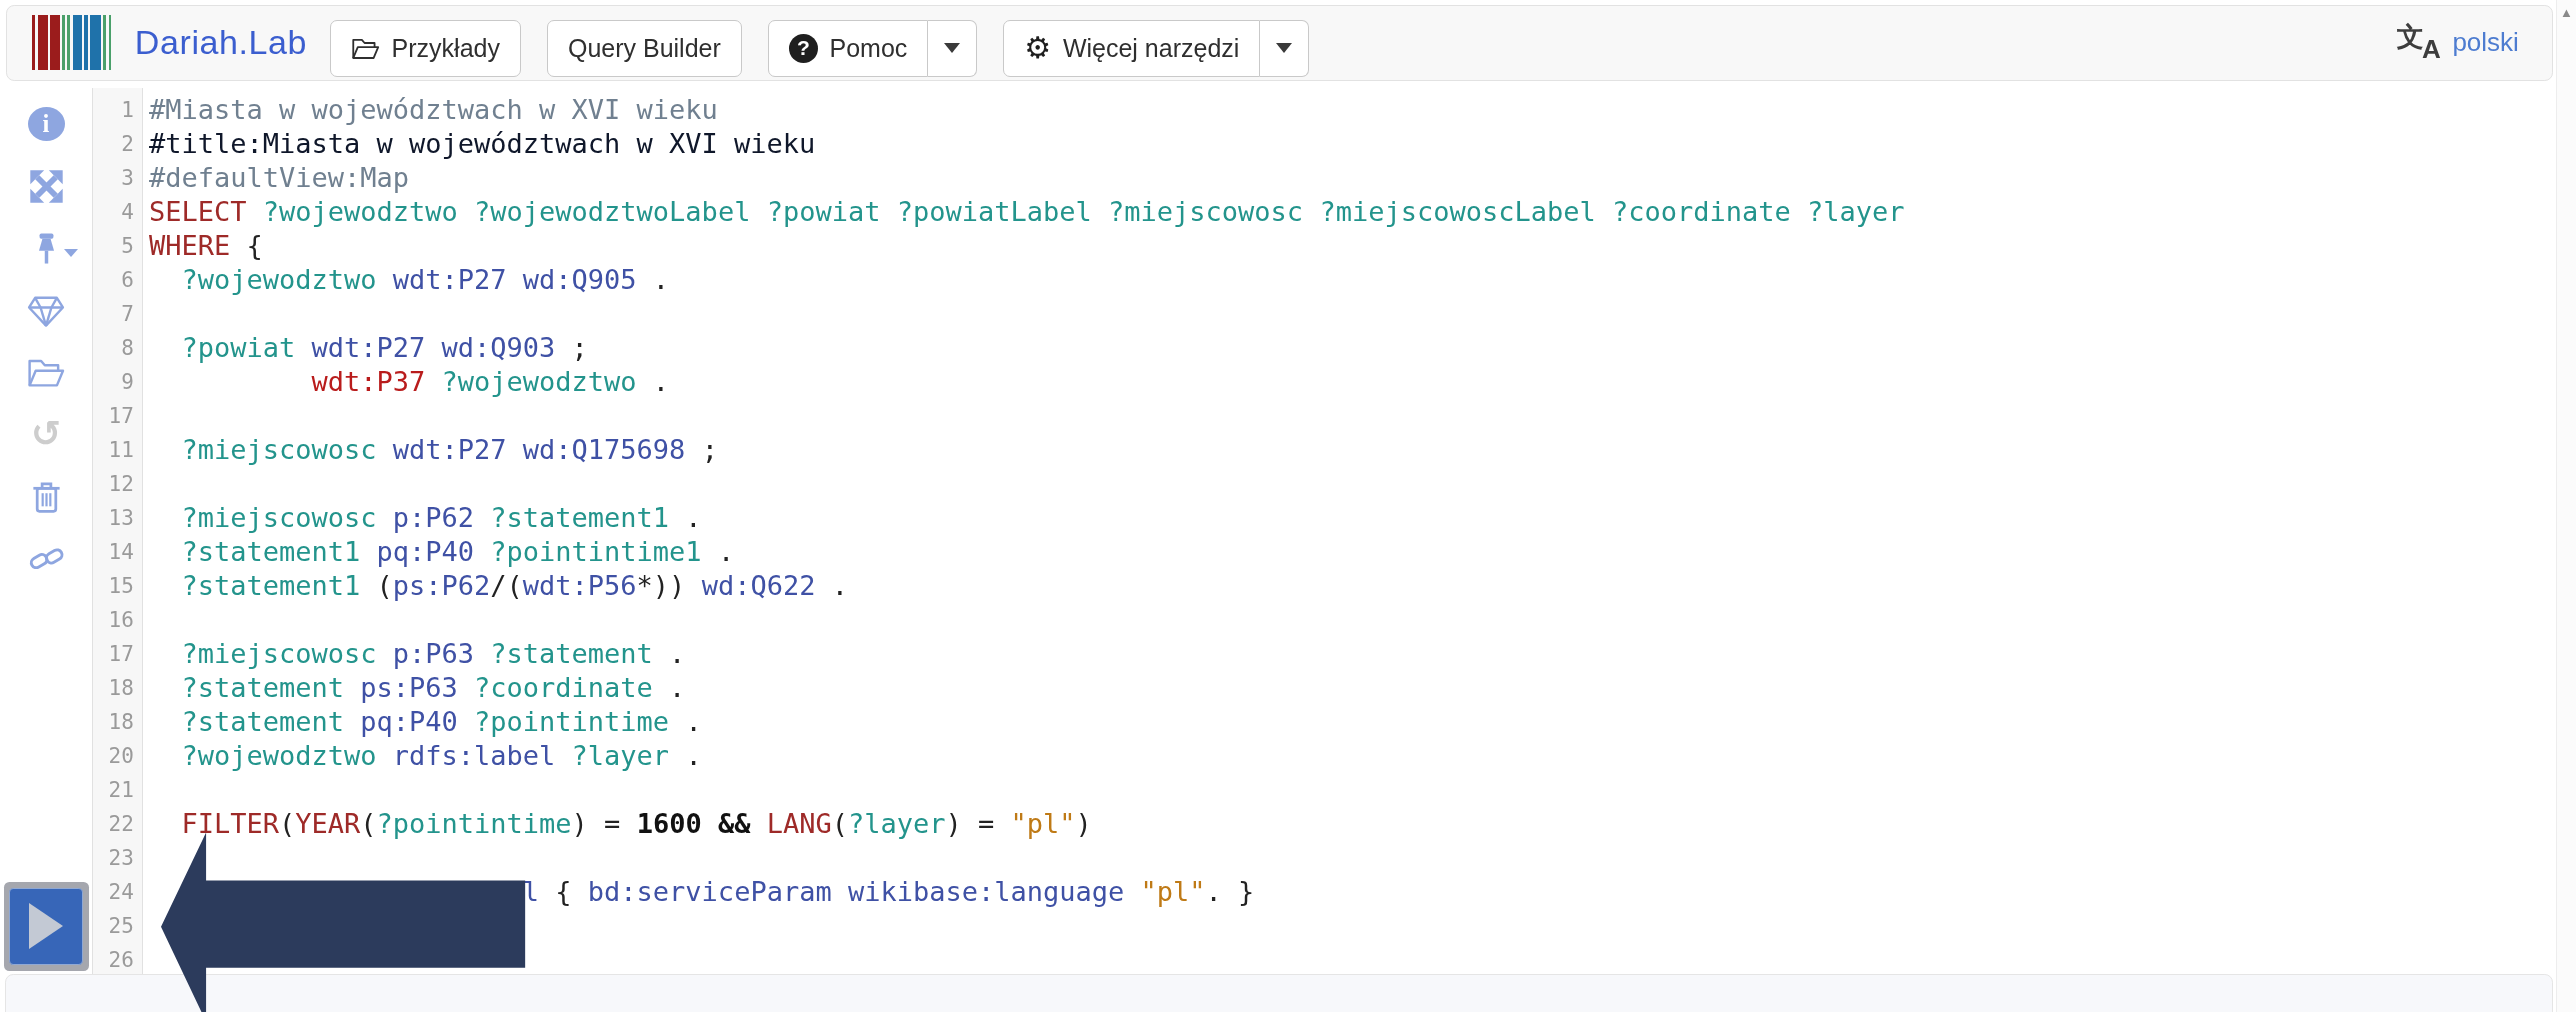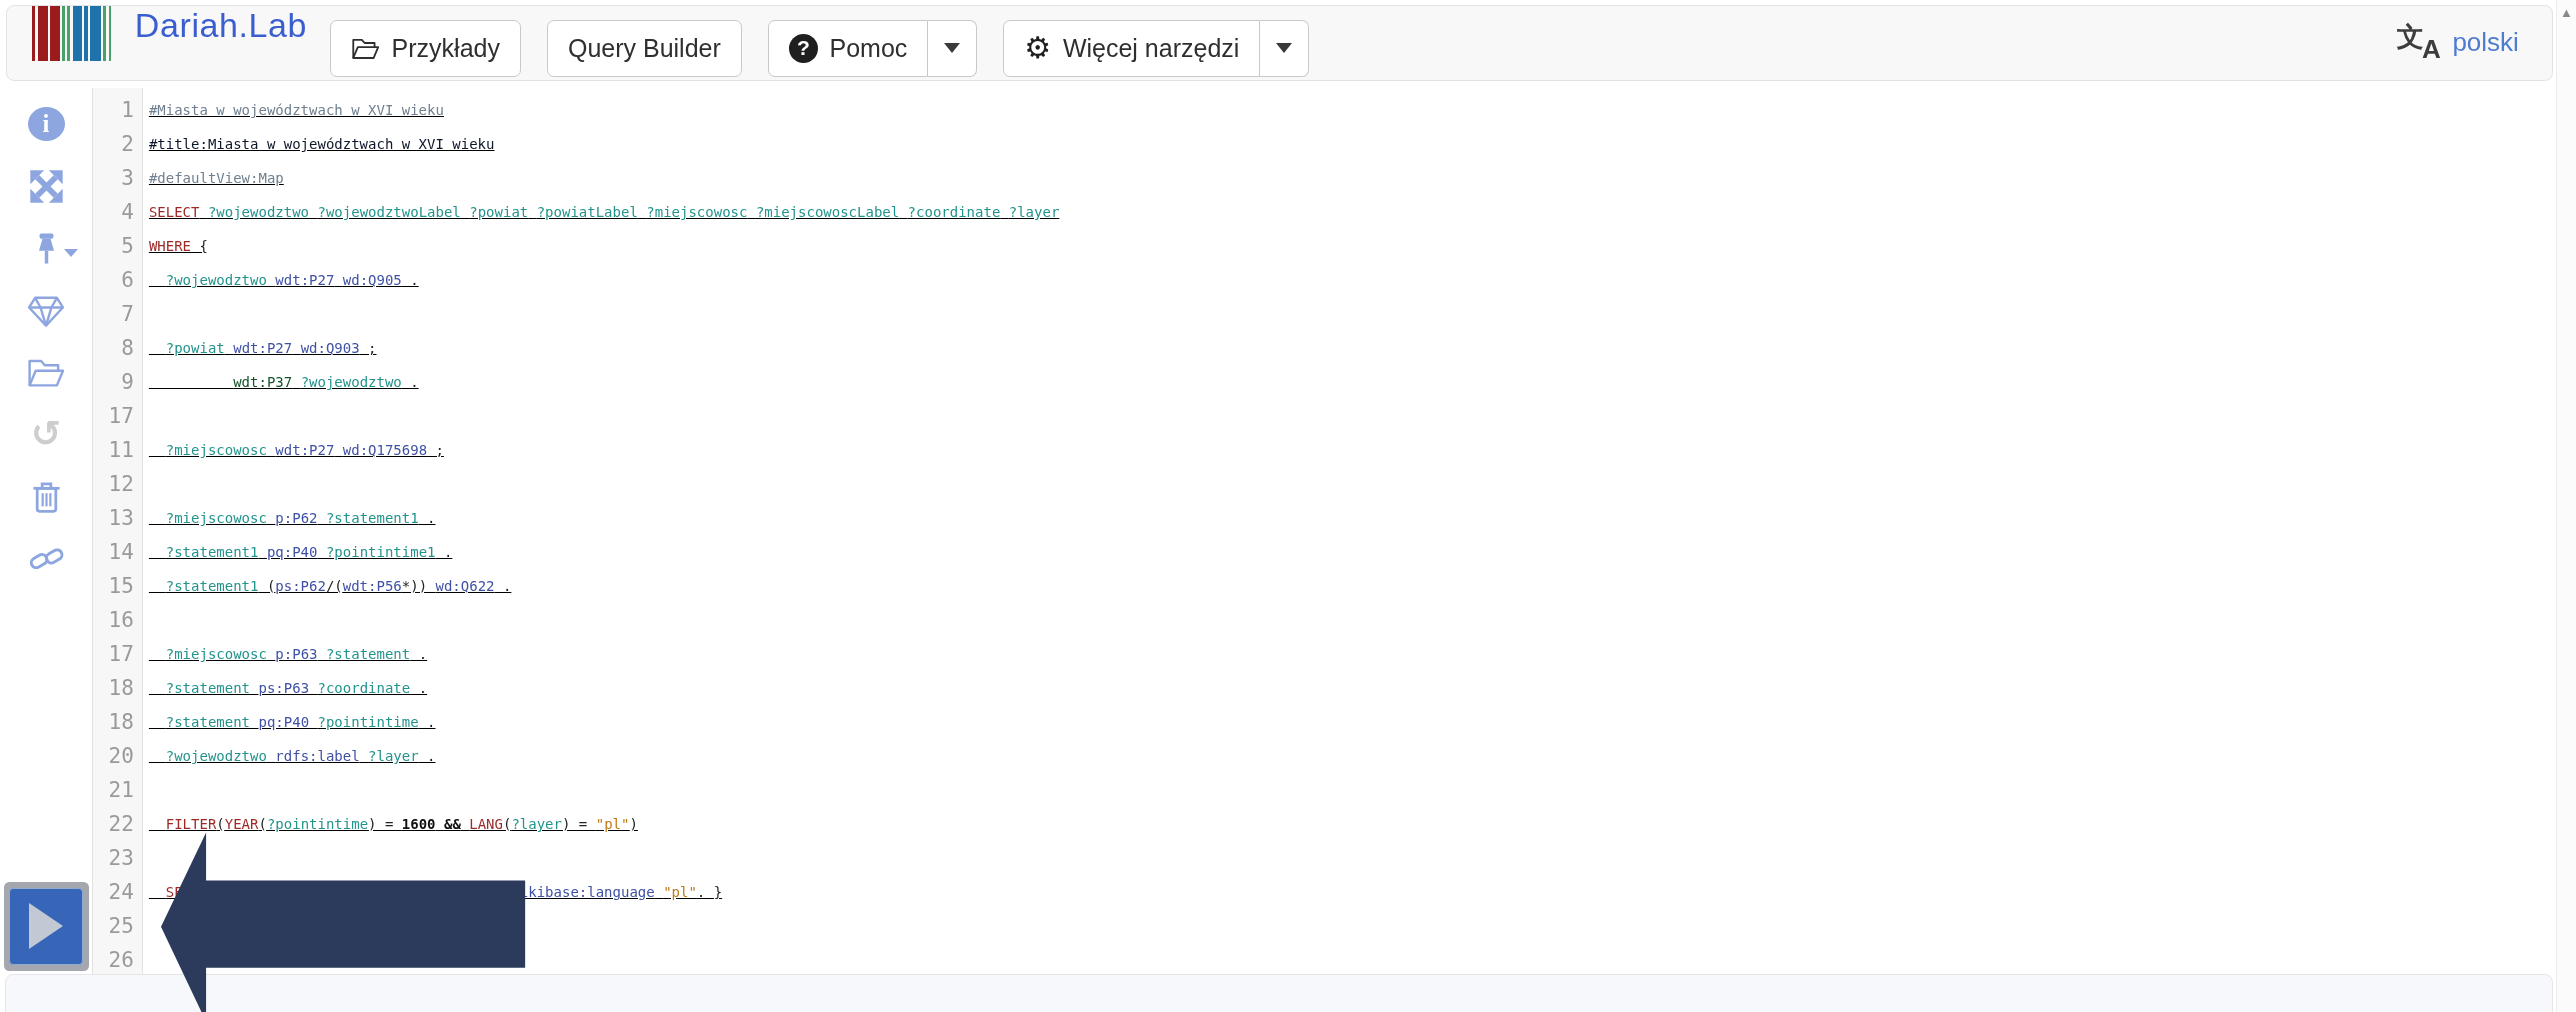--- a/index.html
+++ b/index.html
@@ -2,21 +2,21 @@
 <html style="font-size:9.4px"><head>
 <meta charset="utf-8">
 <style>
   html,body{margin:0;padding:0;}
   body{font-family:"Liberation Sans",sans-serif;background:#fff;}
   .page{position:relative;width:2576px;height:1013px;background:#fff;overflow:hidden;}
 
   
   .navbar{position:absolute;left:5.9px;top:4.7px;width:2547px;height:76px;
     background:#f8f8f8;border:1.8px solid #e2e2e2;border-radius:8.2px;box-sizing:border-box;}
-  .brand{position:absolute;left:25px;top:0;height:100%;display:flex;align-items:flex-start;gap:23.4px;}
+  .brand{position:absolute;left:25px;top:0;height:100%;display:flex;align-items:center;gap:23.4px;}
   .logo{display:flex;align-items:stretch;gap:2.3px;height:55px;}
   .logo .stripe{display:block;height:100%;}
   .brand-text{font-size:34px;color:#3b5ecf;letter-spacing:0.6px;}
   .nav-buttons{position:absolute;left:323px;top:14px;display:flex;gap:26px;align-items:flex-start;}
   .btn{display:flex;align-items:center;gap:11.7px;height:57px;padding:0 20px;background:#fff;
     border:1.8px solid #c9c9c9;border-radius:7px;font-size:25px;color:#2f2f2f;
     font-family:"Liberation Sans",sans-serif;cursor:pointer;box-sizing:border-box;white-space:nowrap;}
   .btn-group{display:flex;}
   .btn-group .btn.main{border-top-right-radius:0;border-bottom-right-radius:0;}
   .btn-group .btn.caret-seg{border-left:none;border-top-left-radius:0;border-bottom-left-radius:0;
@@ -40,21 +40,21 @@
   .tool-item:first-child{margin-top:17.6px;}
   .icon-info{display:flex;align-items:center;justify-content:center;width:37px;height:34px;
     border-radius:50%;background:#8ea6e0;color:#fff;font-weight:bold;font-size:24.6px;font-family:"Liberation Serif",serif;}
   .history-glyph{font-size:36px;font-weight:bold;color:#cdcdcd;font-family:"DejaVu Sans",sans-serif;line-height:1;}
   .pin-caret{position:absolute;right:-11.7px;bottom:9.4px;width:0;height:0;
     border-left:7px solid transparent;border-right:7px solid transparent;border-top:8.8px solid #8ea6e0;}
 
   .gutter{width:50px;background:#f7f7f7;border-right:1.8px solid #e1e1e1;box-sizing:border-box;
     padding-top:5.3px;font-family:"DejaVu Sans Mono",monospace;font-size:21px;color:#9a9a9a;}
   .gutter .ln{height:34px;line-height:34px;text-align:right;padding-right:8.2px;}
-  .code{flex:1;padding:5.3px 0 0 5.9px;font-family:"DejaVu Sans Mono",monospace;font-size:14px;background:#fff;text-decoration:underline;}
+  .code{flex:1;padding:5.3px 0 0 5.9px;font-family:"DejaVu Sans Mono",monospace;font-size:27px;background:#fff;}
   .code-line{height:34px;line-height:34px;white-space:pre;}
 
   
   .run-btn{position:absolute;left:3.5px;top:794px;width:85px;height:89px;background:#a5a7ae;
     border:none;border-radius:5.3px;padding:5.9px;box-sizing:border-box;cursor:pointer;}
   .run-inner{display:block;width:100%;height:100%;background:#3766b8;border:1.8px solid #8fa8d4;
     border-radius:4.1px;position:relative;box-sizing:border-box;}
   .play-triangle{position:absolute;left:19px;top:14px;width:0;height:0;
     border-top:23px solid transparent;border-bottom:23px solid transparent;border-left:34px solid #c3c9d4;}
 
@@ -237,21 +237,21 @@
 
     <div class="code" id="code">
         <div class="code-line"><span style="color: rgb(112, 128, 144);">#Miasta w województwach w XVI wieku</span></div>
         <div class="code-line"><span style="color: #0f172a;">#title:Miasta w województwach w XVI wieku</span></div>
         <div class="code-line"><span style="color: rgb(112, 128, 144);">#defaultView:Map</span></div>
         <div class="code-line"><span style="color: rgb(158, 42, 40);">SELECT</span><span style="color: rgb(34, 34, 34);"> </span><span style="color: rgb(35, 148, 140);">?wojewodztwo</span><span style="color: rgb(34, 34, 34);"> </span><span style="color: rgb(35, 148, 140);">?wojewodztwoLabel</span><span style="color: rgb(34, 34, 34);"> </span><span style="color: rgb(35, 148, 140);">?powiat</span><span style="color: rgb(34, 34, 34);"> </span><span style="color: rgb(35, 148, 140);">?powiatLabel</span><span style="color: rgb(34, 34, 34);"> </span><span style="color: rgb(35, 148, 140);">?miejscowosc</span><span style="color: rgb(34, 34, 34);"> </span><span style="color: rgb(35, 148, 140);">?miejscowoscLabel</span><span style="color: rgb(34, 34, 34);"> </span><span style="color: rgb(35, 148, 140);">?coordinate</span><span style="color: rgb(34, 34, 34);"> </span><span style="color: rgb(35, 148, 140);">?layer</span></div>
         <div class="code-line"><span style="color: rgb(158, 42, 40);">WHERE</span><span style="color: rgb(34, 34, 34);"> {</span></div>
         <div class="code-line"><span style="color: rgb(34, 34, 34);">  </span><span style="color: rgb(35, 148, 140);">?wojewodztwo</span><span style="color: rgb(34, 34, 34);"> </span><span style="color: rgb(63, 81, 165);">wdt:P27</span><span style="color: rgb(34, 34, 34);"> </span><span style="color: rgb(63, 81, 165);">wd:Q905</span><span style="color: rgb(34, 34, 34);"> .</span></div>
         <div class="code-line"></div>
         <div class="code-line"><span style="color: rgb(34, 34, 34);">  </span><span style="color: rgb(35, 148, 140);">?powiat</span><span style="color: rgb(34, 34, 34);"> </span><span style="color: rgb(63, 81, 165);">wdt:P27</span><span style="color: rgb(34, 34, 34);"> </span><span style="color: rgb(63, 81, 165);">wd:Q903</span><span style="color: rgb(34, 34, 34);"> ;</span></div>
-        <div class="code-line"><span style="color: rgb(34, 34, 34);">          </span><span style="color: #14532d;">wdt:P37</span><span style="color: rgb(34, 34, 34);"> </span><span style="color: rgb(35, 148, 140);">?wojewodztwo</span><span style="color: rgb(34, 34, 34);"> .</span></div>
+        <div class="code-line"><span style="color: rgb(34, 34, 34);">          </span><span style="color: #b91c1c;">wdt:P37</span><span style="color: rgb(34, 34, 34);"> </span><span style="color: rgb(35, 148, 140);">?wojewodztwo</span><span style="color: rgb(34, 34, 34);"> .</span></div>
         <div class="code-line"></div>
         <div class="code-line"><span style="color: rgb(34, 34, 34);">  </span><span style="color: rgb(35, 148, 140);">?miejscowosc</span><span style="color: rgb(34, 34, 34);"> </span><span style="color: rgb(63, 81, 165);">wdt:P27</span><span style="color: rgb(34, 34, 34);"> </span><span style="color: rgb(63, 81, 165);">wd:Q175698</span><span style="color: rgb(34, 34, 34);"> ;</span></div>
         <div class="code-line"></div>
         <div class="code-line"><span style="color: rgb(34, 34, 34);">  </span><span style="color: rgb(35, 148, 140);">?miejscowosc</span><span style="color: rgb(34, 34, 34);"> </span><span style="color: rgb(63, 81, 165);">p:P62</span><span style="color: rgb(34, 34, 34);"> </span><span style="color: rgb(35, 148, 140);">?statement1</span><span style="color: rgb(34, 34, 34);"> .</span></div>
         <div class="code-line"><span style="color: rgb(34, 34, 34);">  </span><span style="color: rgb(35, 148, 140);">?statement1</span><span style="color: rgb(34, 34, 34);"> </span><span style="color: rgb(63, 81, 165);">pq:P40</span><span style="color: rgb(34, 34, 34);"> </span><span style="color: rgb(35, 148, 140);">?pointintime1</span><span style="color: rgb(34, 34, 34);"> .</span></div>
         <div class="code-line"><span style="color: rgb(34, 34, 34);">  </span><span style="color: rgb(35, 148, 140);">?statement1</span><span style="color: rgb(34, 34, 34);"> (</span><span style="color: rgb(63, 81, 165);">ps:P62</span><span style="color: rgb(34, 34, 34);">/(</span><span style="color: rgb(63, 81, 165);">wdt:P56</span><span style="color: rgb(34, 34, 34);">*)) </span><span style="color: rgb(63, 81, 165);">wd:Q622</span><span style="color: rgb(34, 34, 34);"> .</span></div>
         <div class="code-line"></div>
         <div class="code-line"><span style="color: rgb(34, 34, 34);">  </span><span style="color: rgb(35, 148, 140);">?miejscowosc</span><span style="color: rgb(34, 34, 34);"> </span><span style="color: rgb(63, 81, 165);">p:P63</span><span style="color: rgb(34, 34, 34);"> </span><span style="color: rgb(35, 148, 140);">?statement</span><span style="color: rgb(34, 34, 34);"> .</span></div>
         <div class="code-line"><span style="color: rgb(34, 34, 34);">  </span><span style="color: rgb(35, 148, 140);">?statement</span><span style="color: rgb(34, 34, 34);"> </span><span style="color: rgb(63, 81, 165);">ps:P63</span><span style="color: rgb(34, 34, 34);"> </span><span style="color: rgb(35, 148, 140);">?coordinate</span><span style="color: rgb(34, 34, 34);"> .</span></div>
         <div class="code-line"><span style="color: rgb(34, 34, 34);">  </span><span style="color: rgb(35, 148, 140);">?statement</span><span style="color: rgb(34, 34, 34);"> </span><span style="color: rgb(63, 81, 165);">pq:P40</span><span style="color: rgb(34, 34, 34);"> </span><span style="color: rgb(35, 148, 140);">?pointintime</span><span style="color: rgb(34, 34, 34);"> .</span></div>

